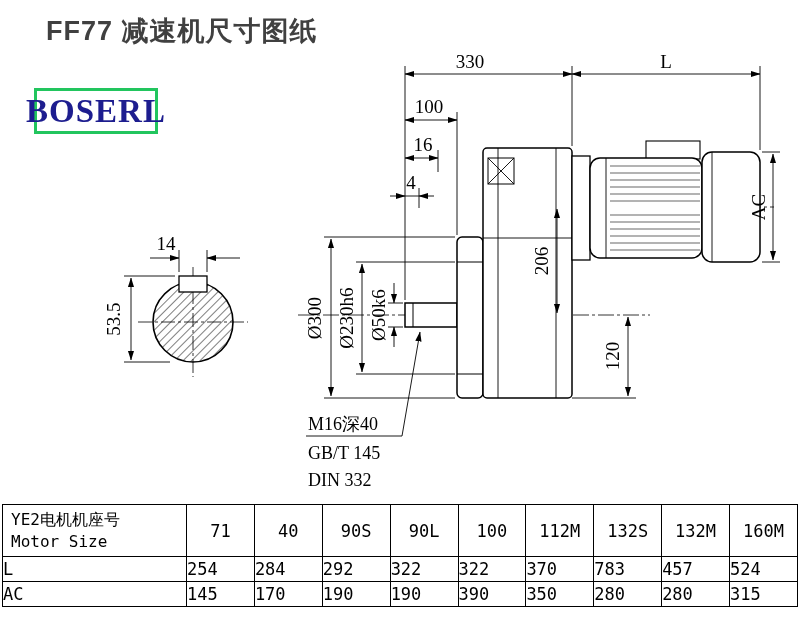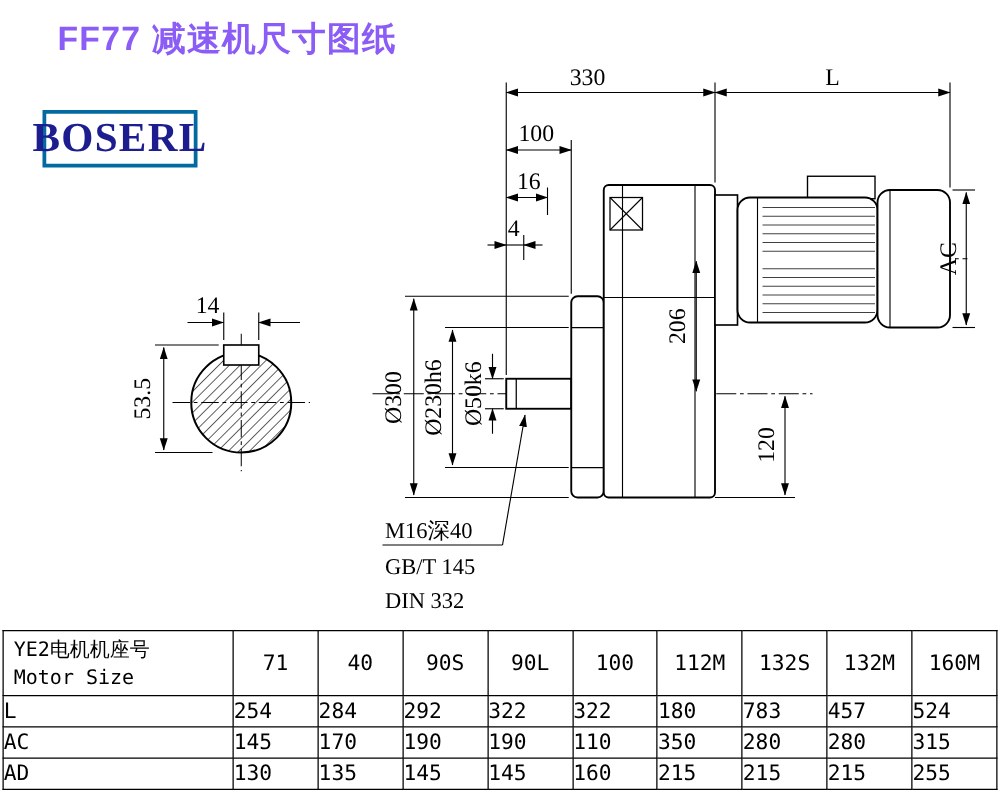--- a/index.html
+++ b/index.html
@@ -2,26 +2,26 @@
 <html><head>
 <meta charset="utf-8">
 <style>
   * { box-sizing: border-box; margin: 0; padding: 0; }
   html, body { background: #fff; }
   body { font-family: "Liberation Sans", sans-serif; }
   #page { position: relative; width: 800px; height: 633px; background: #fff; overflow: hidden; }
 
   .title {
     position: absolute; left: 46px; top: 13px;
-    font-size: 27px; font-weight: bold; color: #8b5cf6; letter-spacing: 1px;
+    font-size: 27px; font-weight: bold; color: #404040; letter-spacing: 1px;
     font-family: "Liberation Sans", sans-serif;
   }
   .logo {
     position: absolute; left: 34px; top: 88px; width: 124px; height: 46px;
-    border: 3px solid #0369a1; display: flex; align-items: center; justify-content: center;
+    border: 3px solid #22c55e; display: flex; align-items: center; justify-content: center;
     font-family: "Liberation Serif", serif; font-size: 33px; font-weight: bold;
     color: #1d1d8f; letter-spacing: 1px; background: #fff;
   }
 
   svg.drawing { position: absolute; left: 0; top: 0; }
   .dim  { font-family: "Liberation Serif", serif; font-size: 19px; fill: #000; }
   .note { font-family: "Liberation Serif", serif; font-size: 18px; fill: #000; }
 
   table.spec {
     position: absolute; left: 2px; top: 504px; width: 796px;
@@ -200,45 +200,33 @@
         <th>132M</th>
         <th>160M</th>
       </tr>
       <tr class="row">
         <td>L</td>
         <td>254</td>
         <td>284</td>
         <td>292</td>
         <td>322</td>
         <td>322</td>
-        <td>180</td>
+        <td>370</td>
         <td>783</td>
         <td>457</td>
         <td>524</td>
       </tr>
       <tr class="row">
         <td>AC</td>
         <td>145</td>
         <td>170</td>
         <td>190</td>
         <td>190</td>
-        <td>110</td>
+        <td>390</td>
         <td>350</td>
         <td>280</td>
         <td>280</td>
         <td>315</td>
       </tr>
-      <tr class="row">
-        <td>AD</td>
-        <td>130</td>
-        <td>135</td>
-        <td>145</td>
-        <td>145</td>
-        <td>160</td>
-        <td>215</td>
-        <td>215</td>
-        <td>215</td>
-        <td>255</td>
-      </tr>
     </tbody>
   </table>
 
 </div>
 
 </body></html>

